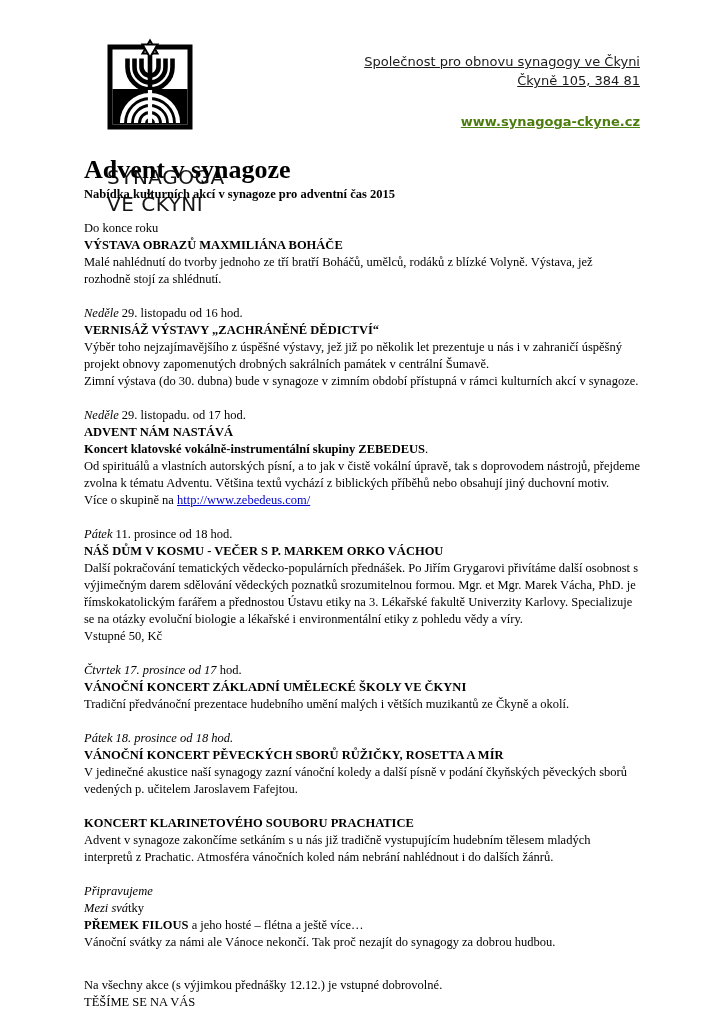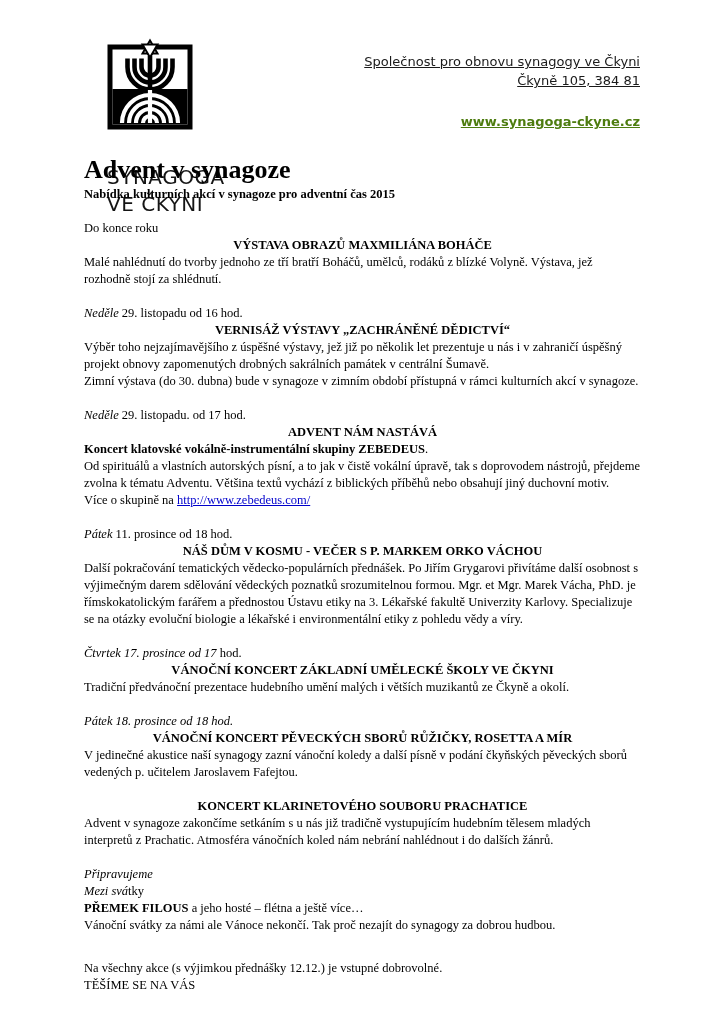--- a/index.html
+++ b/index.html
@@ -17,21 +17,21 @@
   .hlink{font-weight:bold;color:#4d7c0f;margin-top:22px;}
 
   
   main{position:absolute;left:84px;top:158px;width:557px;font-size:12.5px;line-height:17px;}
   h1{font-size:26px;line-height:24px;margin:0;font-weight:bold;}
   .subtitle{font-weight:bold;margin-top:4px;}
   section{margin-top:17px;}
   p{margin:0;}
   .it{font-style:italic;}
   .b{font-weight:bold;}
-  .ehead{font-weight:bold;text-align:center;}
+  .ehead{font-weight:bold;}
   .foot{margin-top:26px;}
 </style>
 </head>
 <body>
 
 <div class="page">
 
   <header class="hdr">
     <div class="logo-wrap">
       <svg class="logo-svg" width="86" height="94" viewBox="0 0 86 94">
@@ -94,20 +94,21 @@
       <div class="ehead">ADVENT NÁM NASTÁVÁ</div>
       <div><span class="b">Koncert klatovské vokálně-instrumentální skupiny ZEBEDEUS</span><span>.</span></div>
       <p>Od spirituálů a vlastních autorských písní, a to jak v čistě vokální úpravě, tak s doprovodem nástrojů, přejdeme zvolna k tématu Adventu. Většina textů vychází z biblických příběhů nebo obsahují jiný duchovní motiv.</p>
       <p><span>Více o skupině na </span><a>http://www.zebedeus.com/</a></p>
     </section>
 
     <section>
       <div class="date"><span class="it">Pátek</span><span> 11. prosince od 18 hod.</span></div>
       <div class="ehead">NÁŠ DŮM V KOSMU - VEČER S P. MARKEM ORKO VÁCHOU</div>
       <p>Další pokračování tematických vědecko-populárních přednášek. Po Jiřím Grygarovi přivítáme další osobnost s výjimečným darem sdělování vědeckých poznatků srozumitelnou formou. Mgr. et Mgr. Marek Vácha, PhD. je římskokatolickým farářem a přednostou Ústavu etiky na 3. Lékařské fakultě Univerzity Karlovy. Specializuje se na otázky evoluční biologie a lékařské i environmentální etiky z pohledu vědy a víry.</p>
+      <p>Vstupné 50, Kč</p>
     </section>
 
     <section>
       <div class="date"><span class="it">Čtvrtek 17. prosince od 17</span><span> hod.</span></div>
       <div class="ehead">VÁNOČNÍ KONCERT ZÁKLADNÍ UMĚLECKÉ ŠKOLY VE ČKYNI</div>
       <p>Tradiční předvánoční prezentace hudebního umění malých i větších muzikantů ze Čkyně a okolí.</p>
     </section>
 
     <section>
       <div class="date"><span class="it">Pátek 18. prosince od 18 hod.</span><span></span></div>

